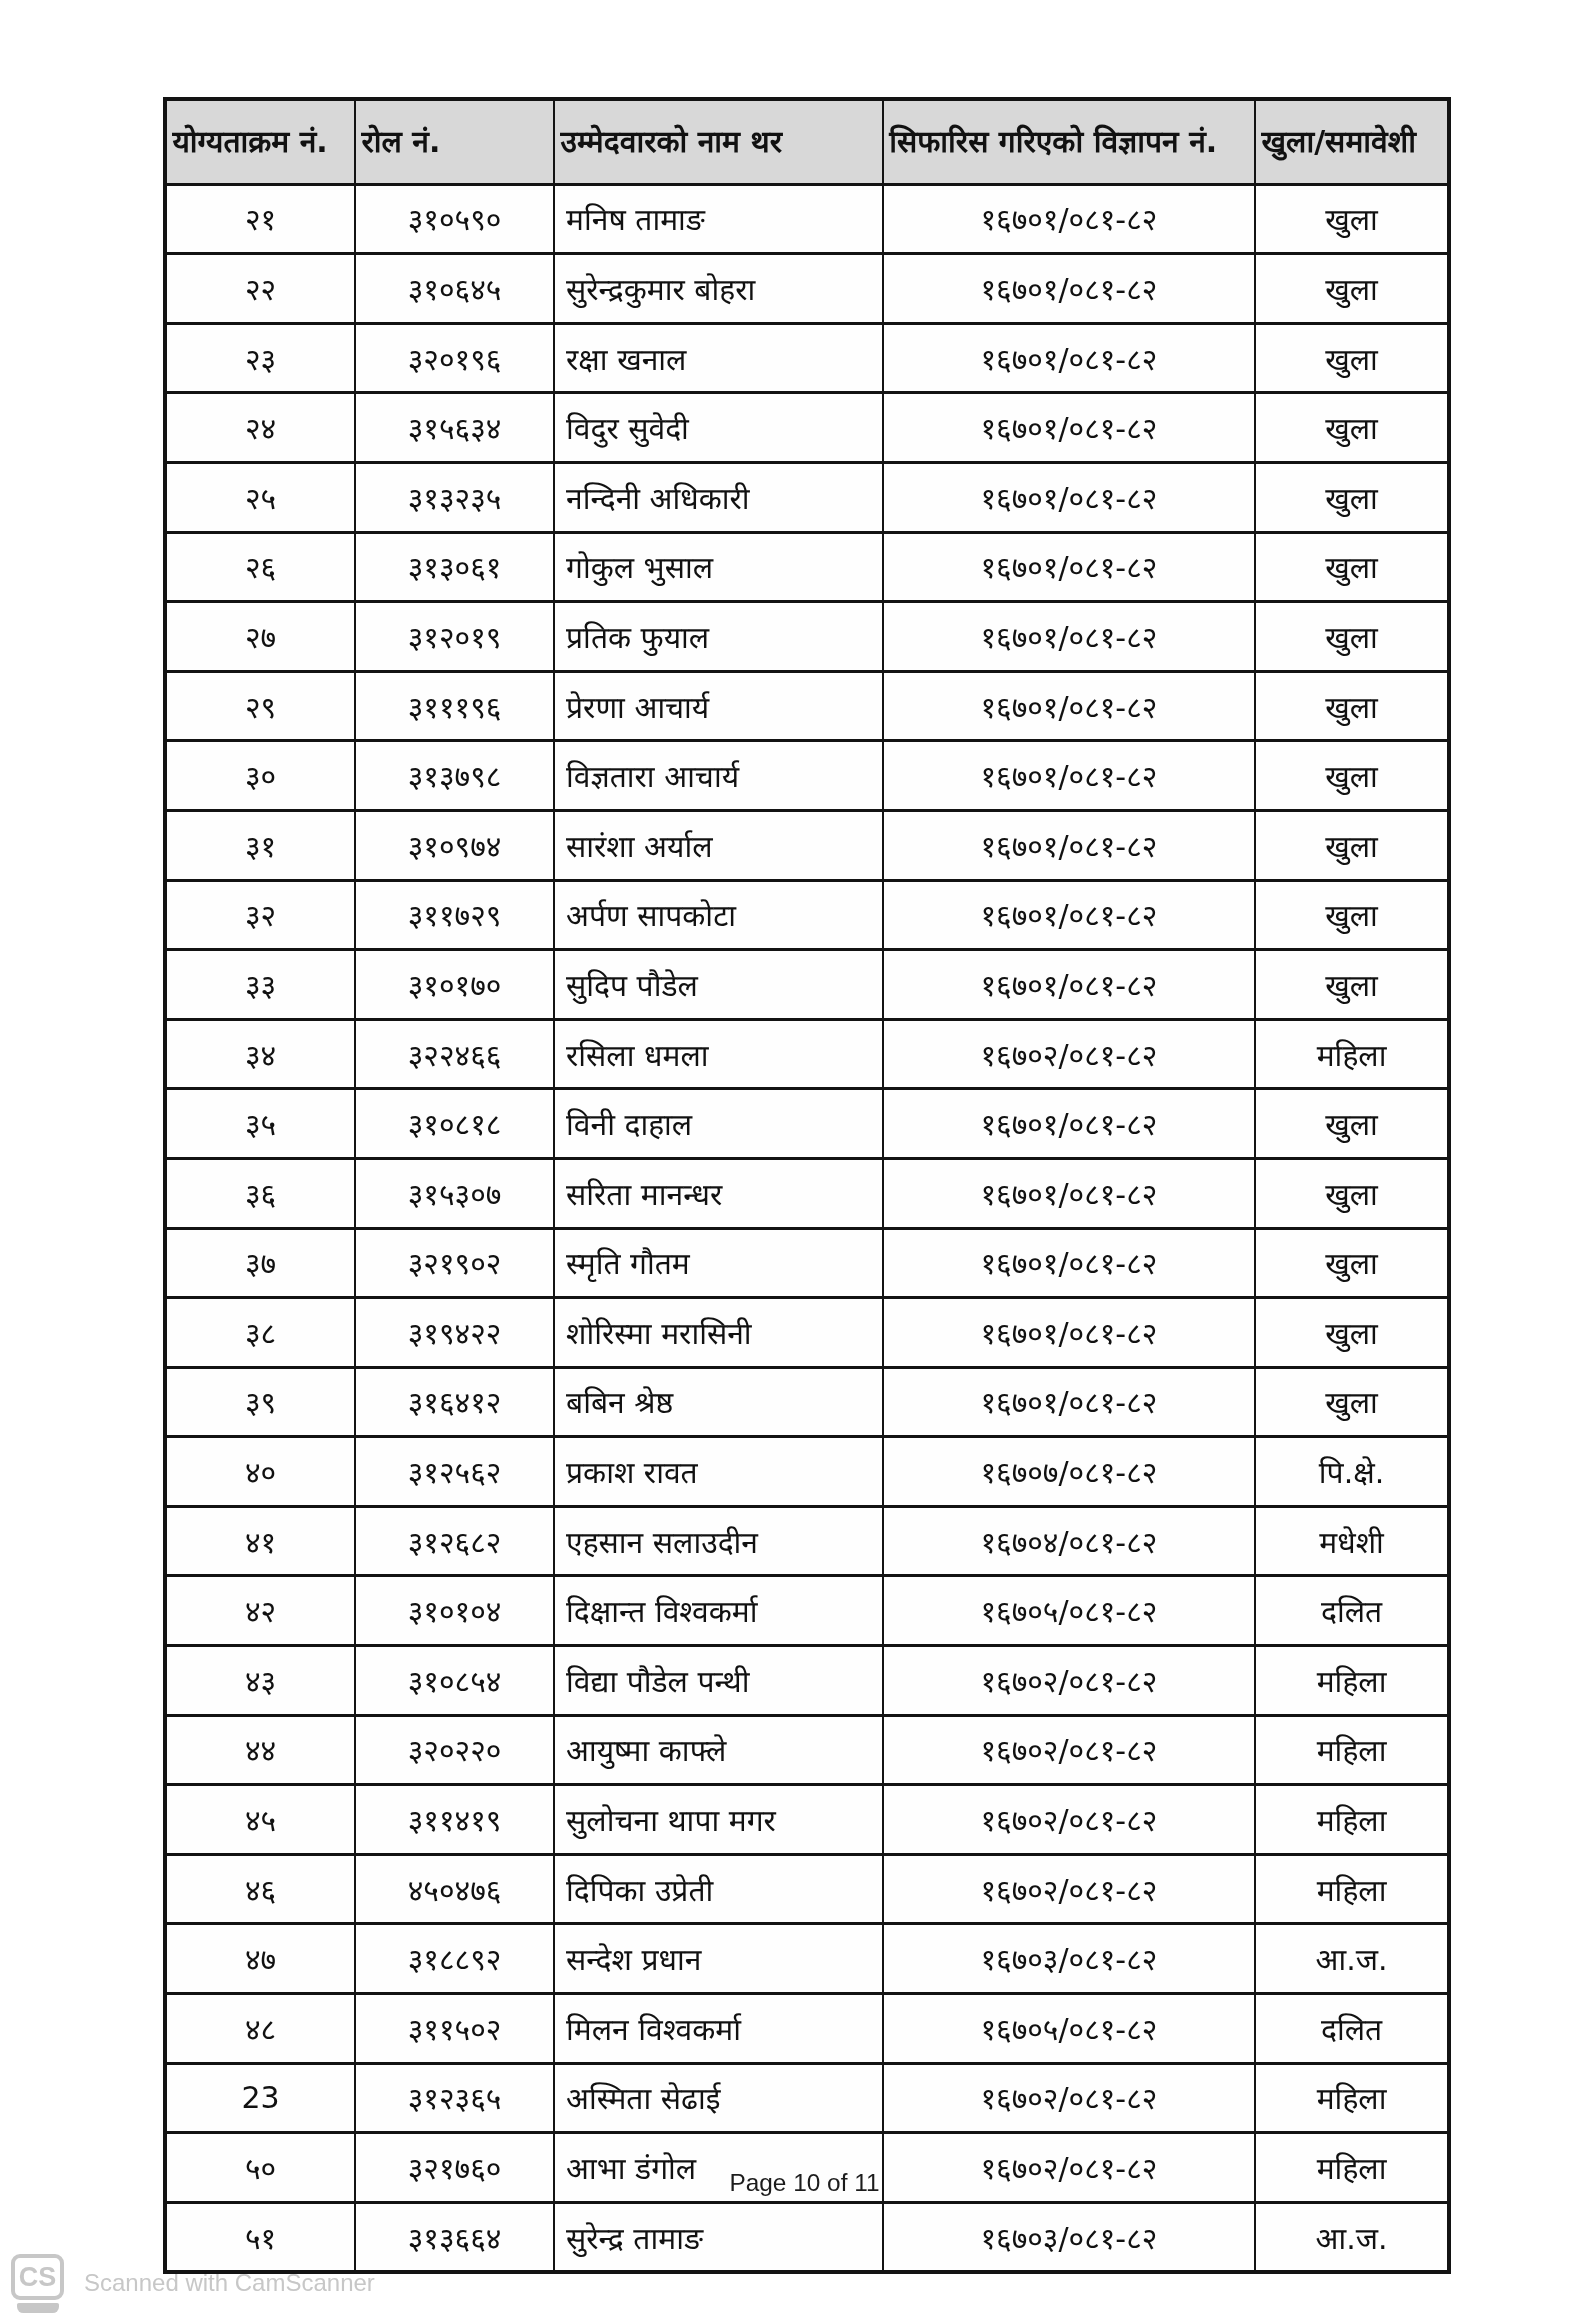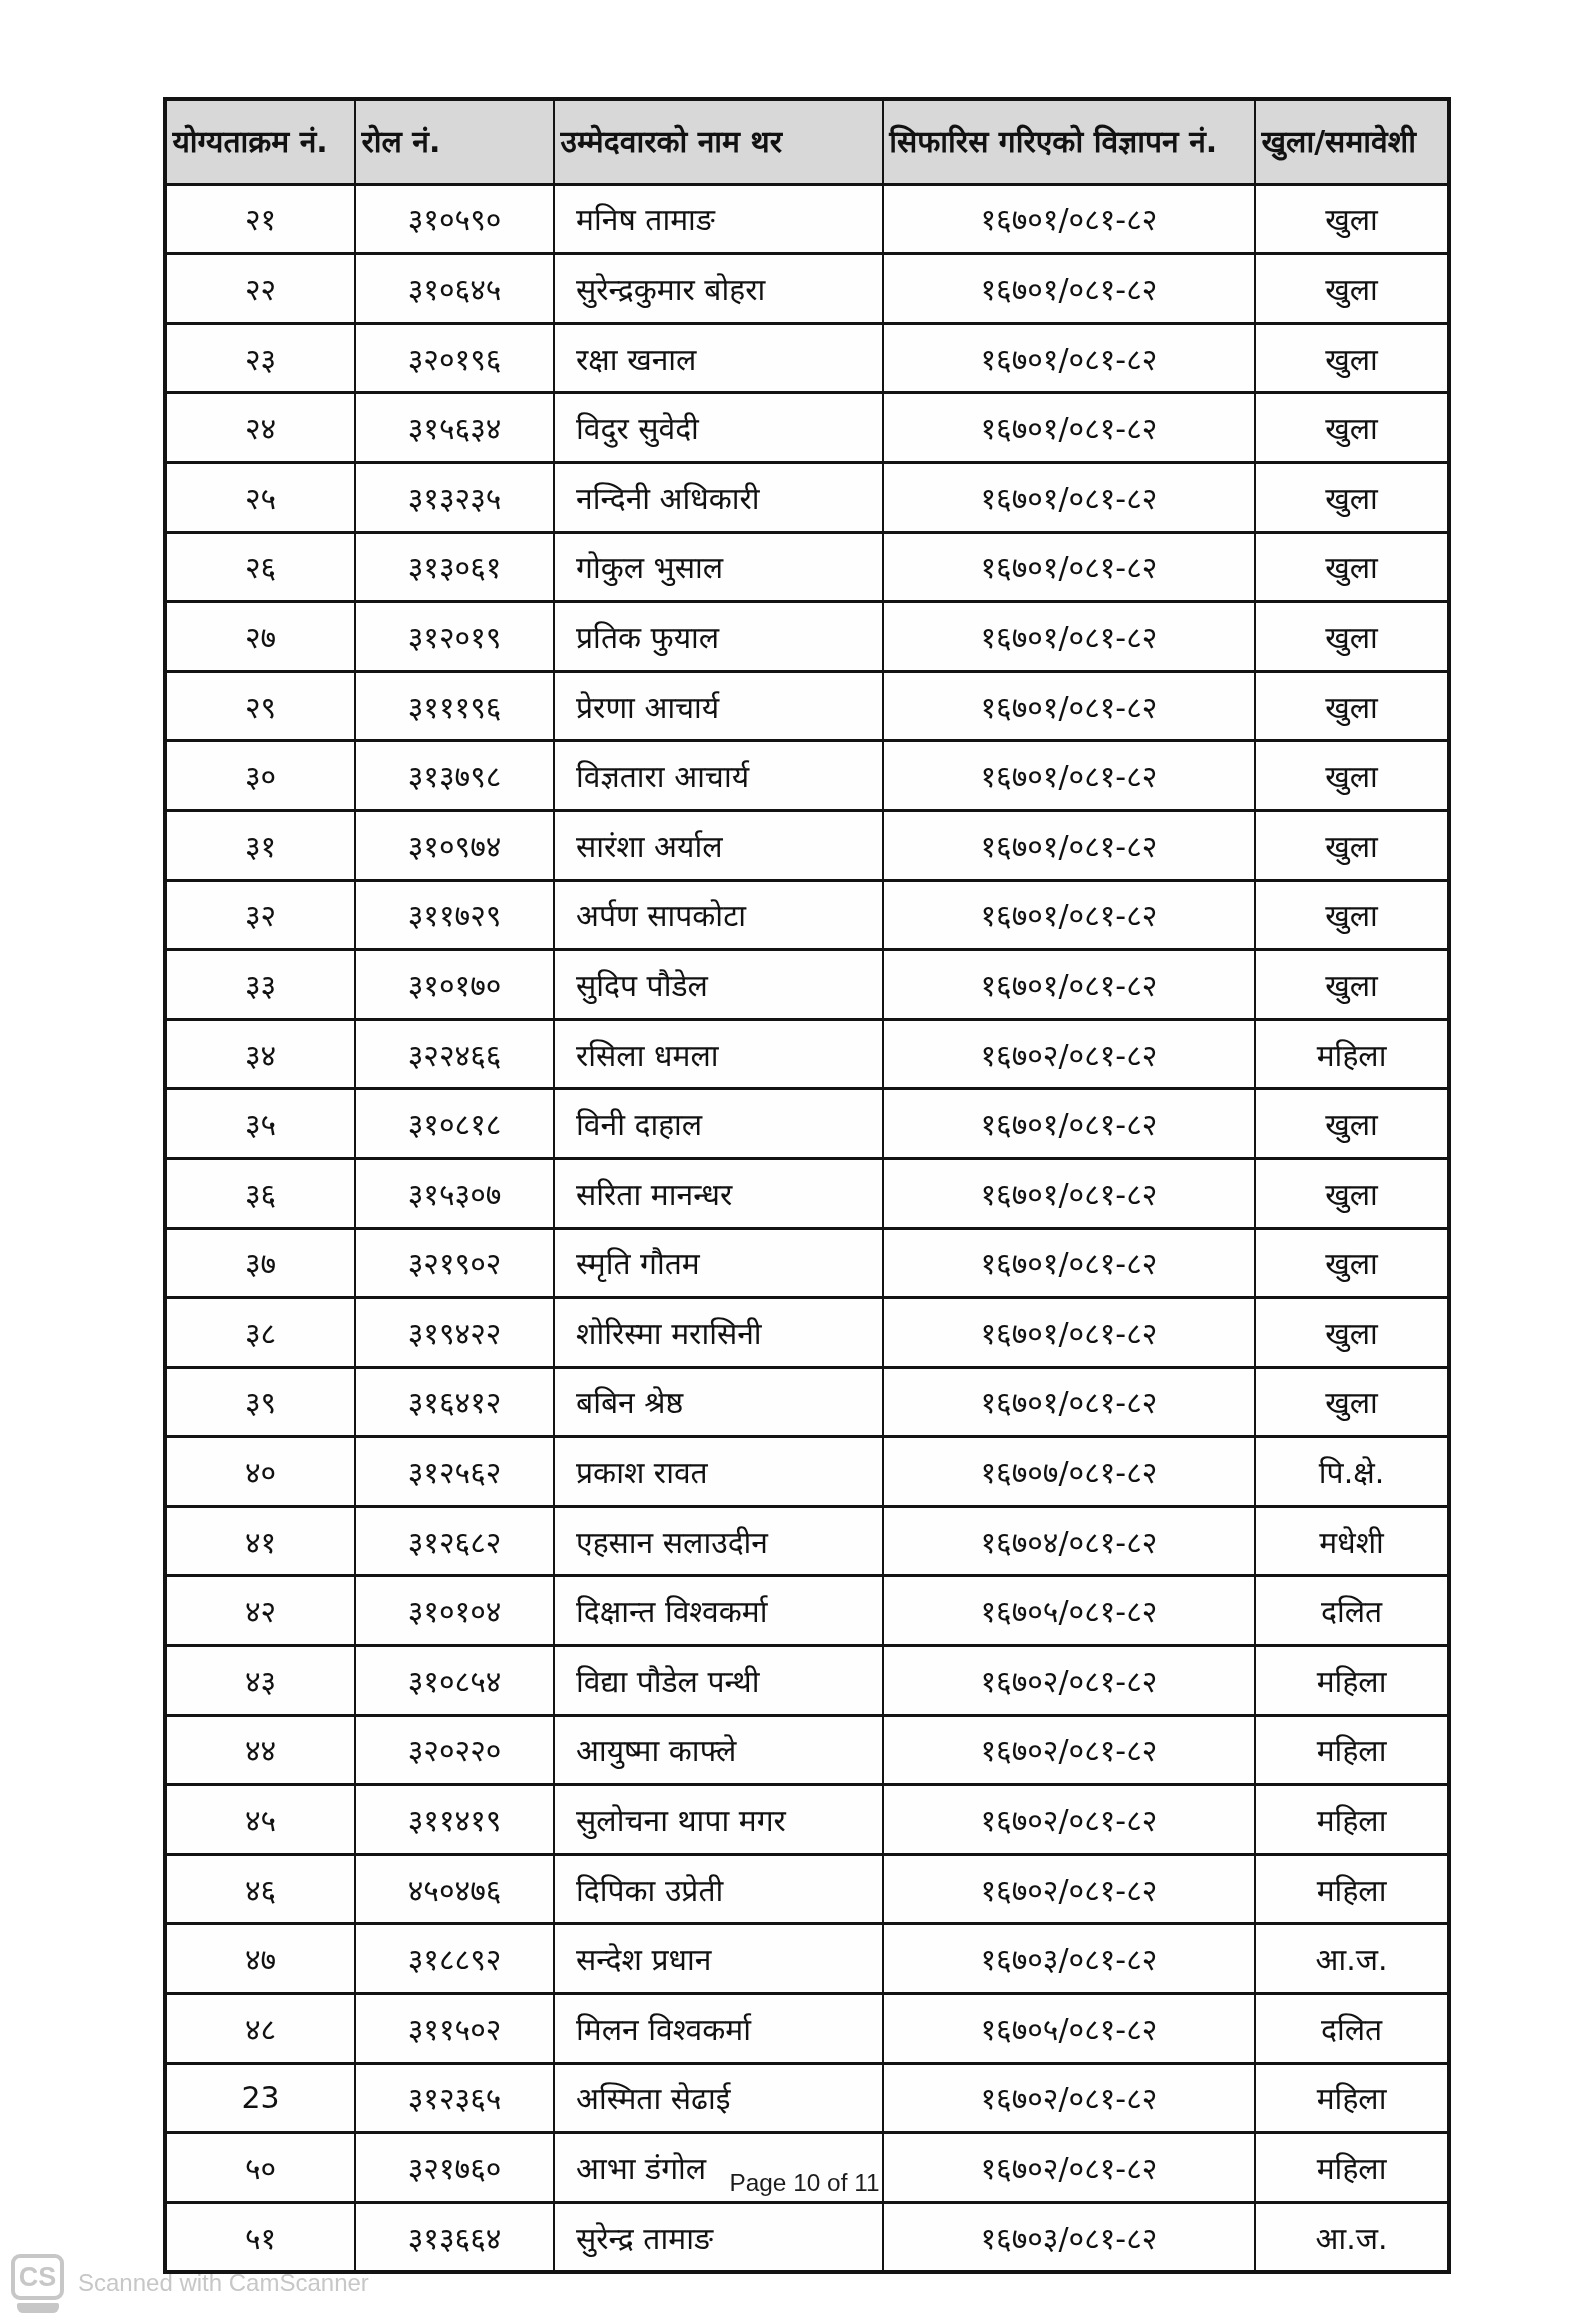--- a/index.html
+++ b/index.html
@@ -38,37 +38,37 @@
   table.merit td {
     background:#fefefe;
     height:63px;
     font-size:30px;
     font-weight:500;
     text-align:center;
     padding:1.8px 5.4px;
   }
   table.merit td.name-cell {
     text-align:left;
-    padding-left:21px;
+    padding-left:11px;
   }
   .page-number {
     position:absolute;
     top:2169px; left:8px;
     width:100%;
     text-align:center;
     font-family:"Liberation Sans", sans-serif;
     font-size:24.4px;
     color:#1c1c1c;
   }
   .scanner-mark {
     position:absolute;
     top:2254px; left:11px;
     display:flex;
     align-items:center;
-    gap:14px;
+    gap:20px;
     color:#c7c7c7;
   }
   .cs-logo { display:flex; flex-direction:column; align-items:center; }
   .cs-badge {
     width:45px; height:38px;
     border:4.5px solid #c7c7c7;
     border-radius:9px;
     display:flex; align-items:center; justify-content:center;
     font-family:"Liberation Sans", sans-serif;
     font-weight:bold;

